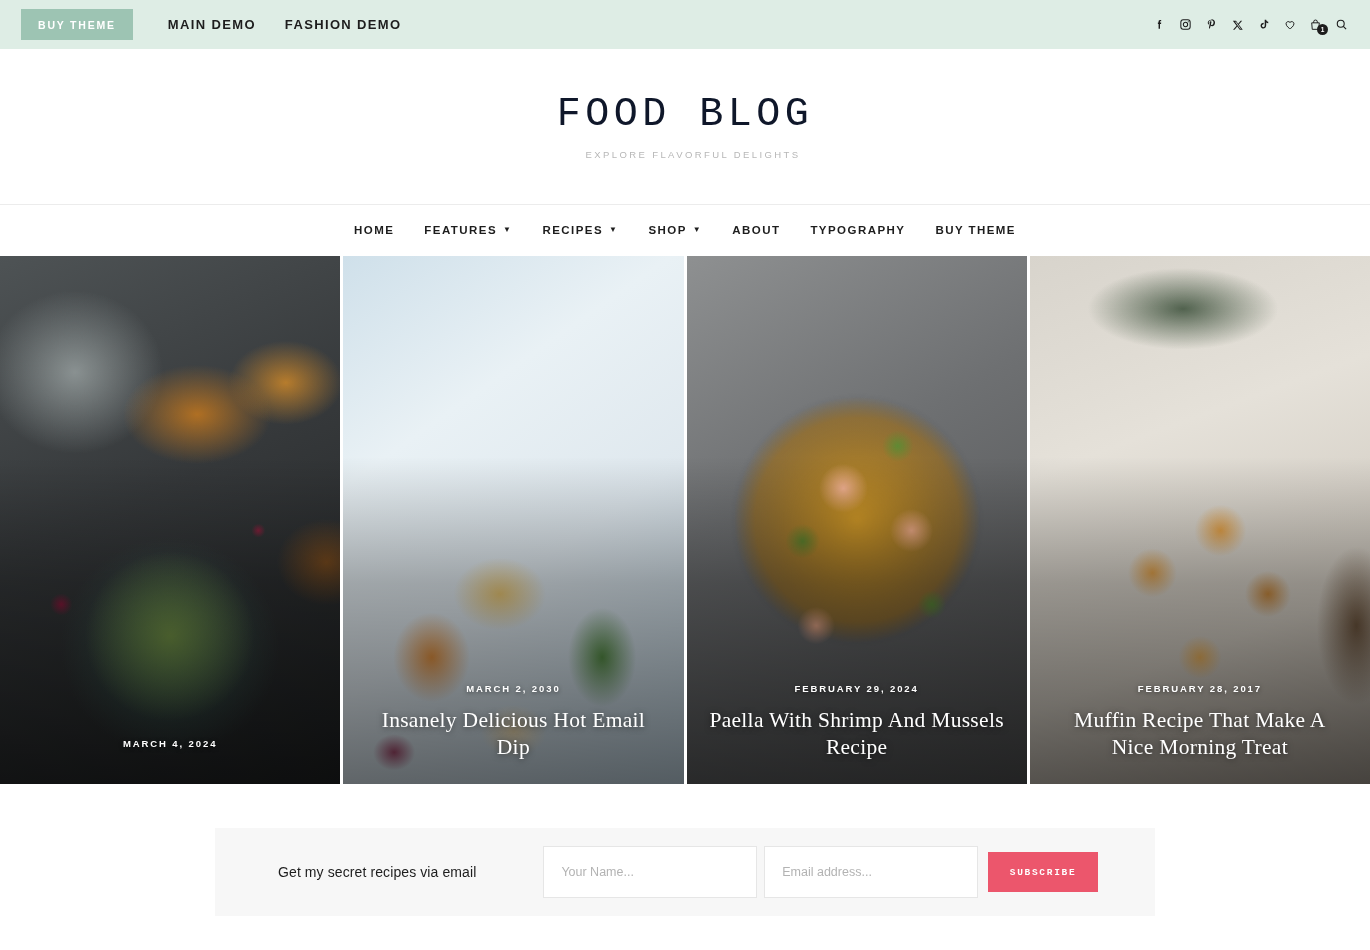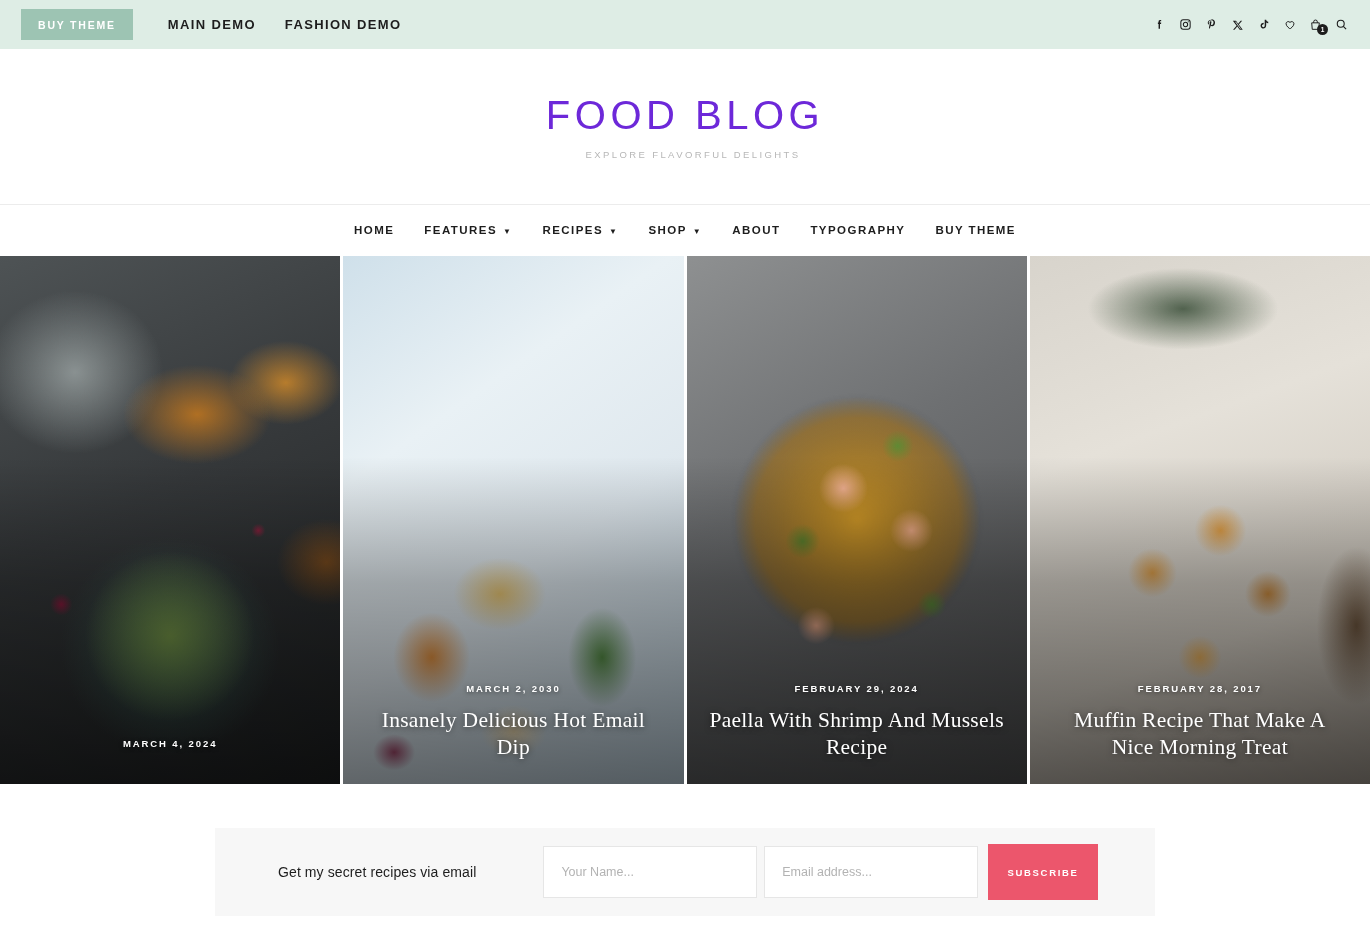--- a/index.html
+++ b/index.html
@@ -81,25 +81,25 @@
   .masthead {
     height: 156px;
     background: #fff;
     display: flex;
     flex-direction: column;
     align-items: center;
     justify-content: center;
     border-bottom: 1px solid #ececec;
   }
   .site-title {
-    font-family: Liberation Sans, sans-serif;
+    font-family: Liberation Mono, monospace;
     font-size: 40px;
     letter-spacing: 4.5px;
     font-weight: 400;
-    color: #6d28d9;
+    color: #0f172a;
     line-height: 1.1;
   }
   .tagline {
     margin-top: 12px;
     font-size: 9.5px;
     letter-spacing: 2.4px;
     color: #b7b7b7;
     font-weight: 400;
     padding-left: 16px;
   }
@@ -108,21 +108,20 @@
   .mainnav {
     height: 51px;
     background: #fff;
     display: flex;
     align-items: center;
     justify-content: center;
     gap: 30px;
   }
   .mainnav .navitem {
     display: flex;
-    align-items: center;
     gap: 6px;
     font-size: 11.5px;
     letter-spacing: 1.45px;
     font-weight: 700;
     color: #1d1d1d;
     text-decoration: none;
     cursor: pointer;
     line-height: 1;
   }
   .caret { font-size: 8px; line-height: 1; transform: translateY(1px); }
@@ -243,30 +242,30 @@
     color: #444;
     padding: 0 17px;
     outline: none;
     font-family: "Liberation Sans", sans-serif;
   }
   .nl-field::placeholder { color: #b3b3b3; }
   #nl-name { width: 235px; margin-left: 67px; }
   #nl-email { width: 235px; margin-left: 7px; }
   .nl-submit {
     width: 123px;
-    height: 56px;
+    height: 40px;
     margin-left: 10px;
     background: #ec566c;
     color: #fff;
     border: none;
     font-size: 9.5px;
     letter-spacing: 1.7px;
     font-weight: 700;
     cursor: pointer;
-    font-family: Liberation Sans, sans-serif;
+    font-family: Liberation Mono, monospace;
   }
 
   
   .content {
     display: flex;
     justify-content: center;
     gap: 40px;
     padding-top: 38px;
   }
   .main-col { width: 660px; }

